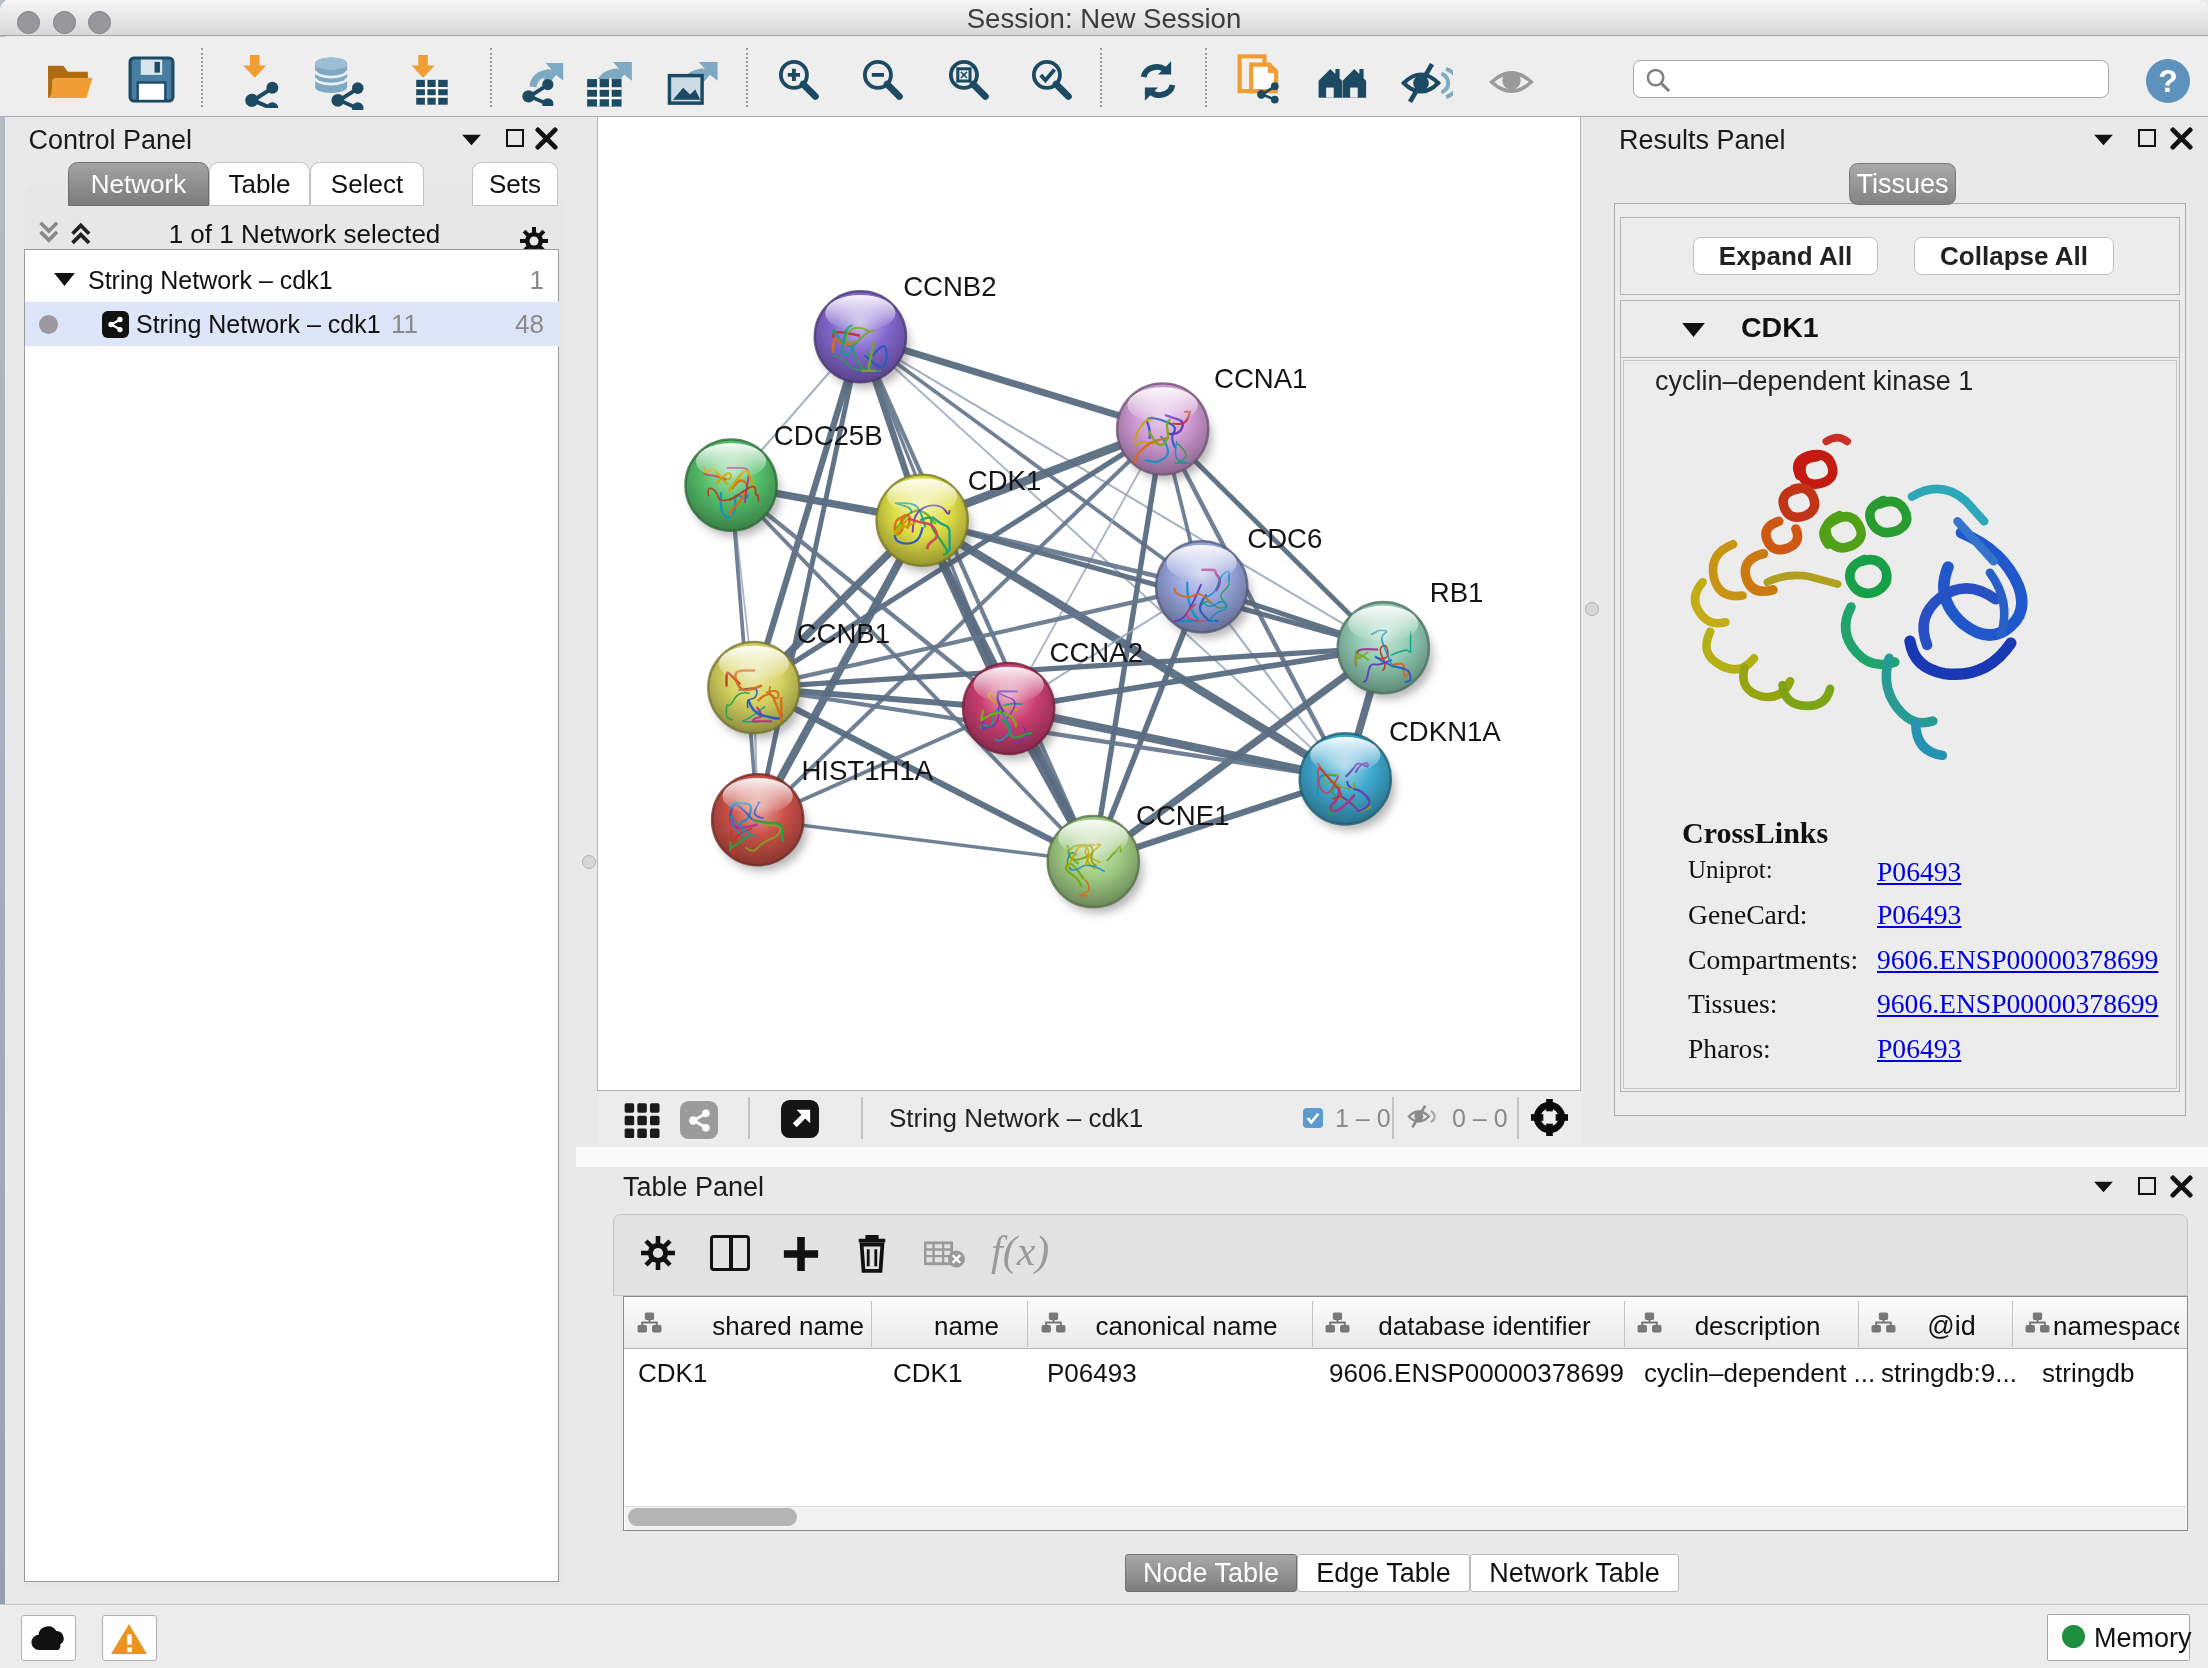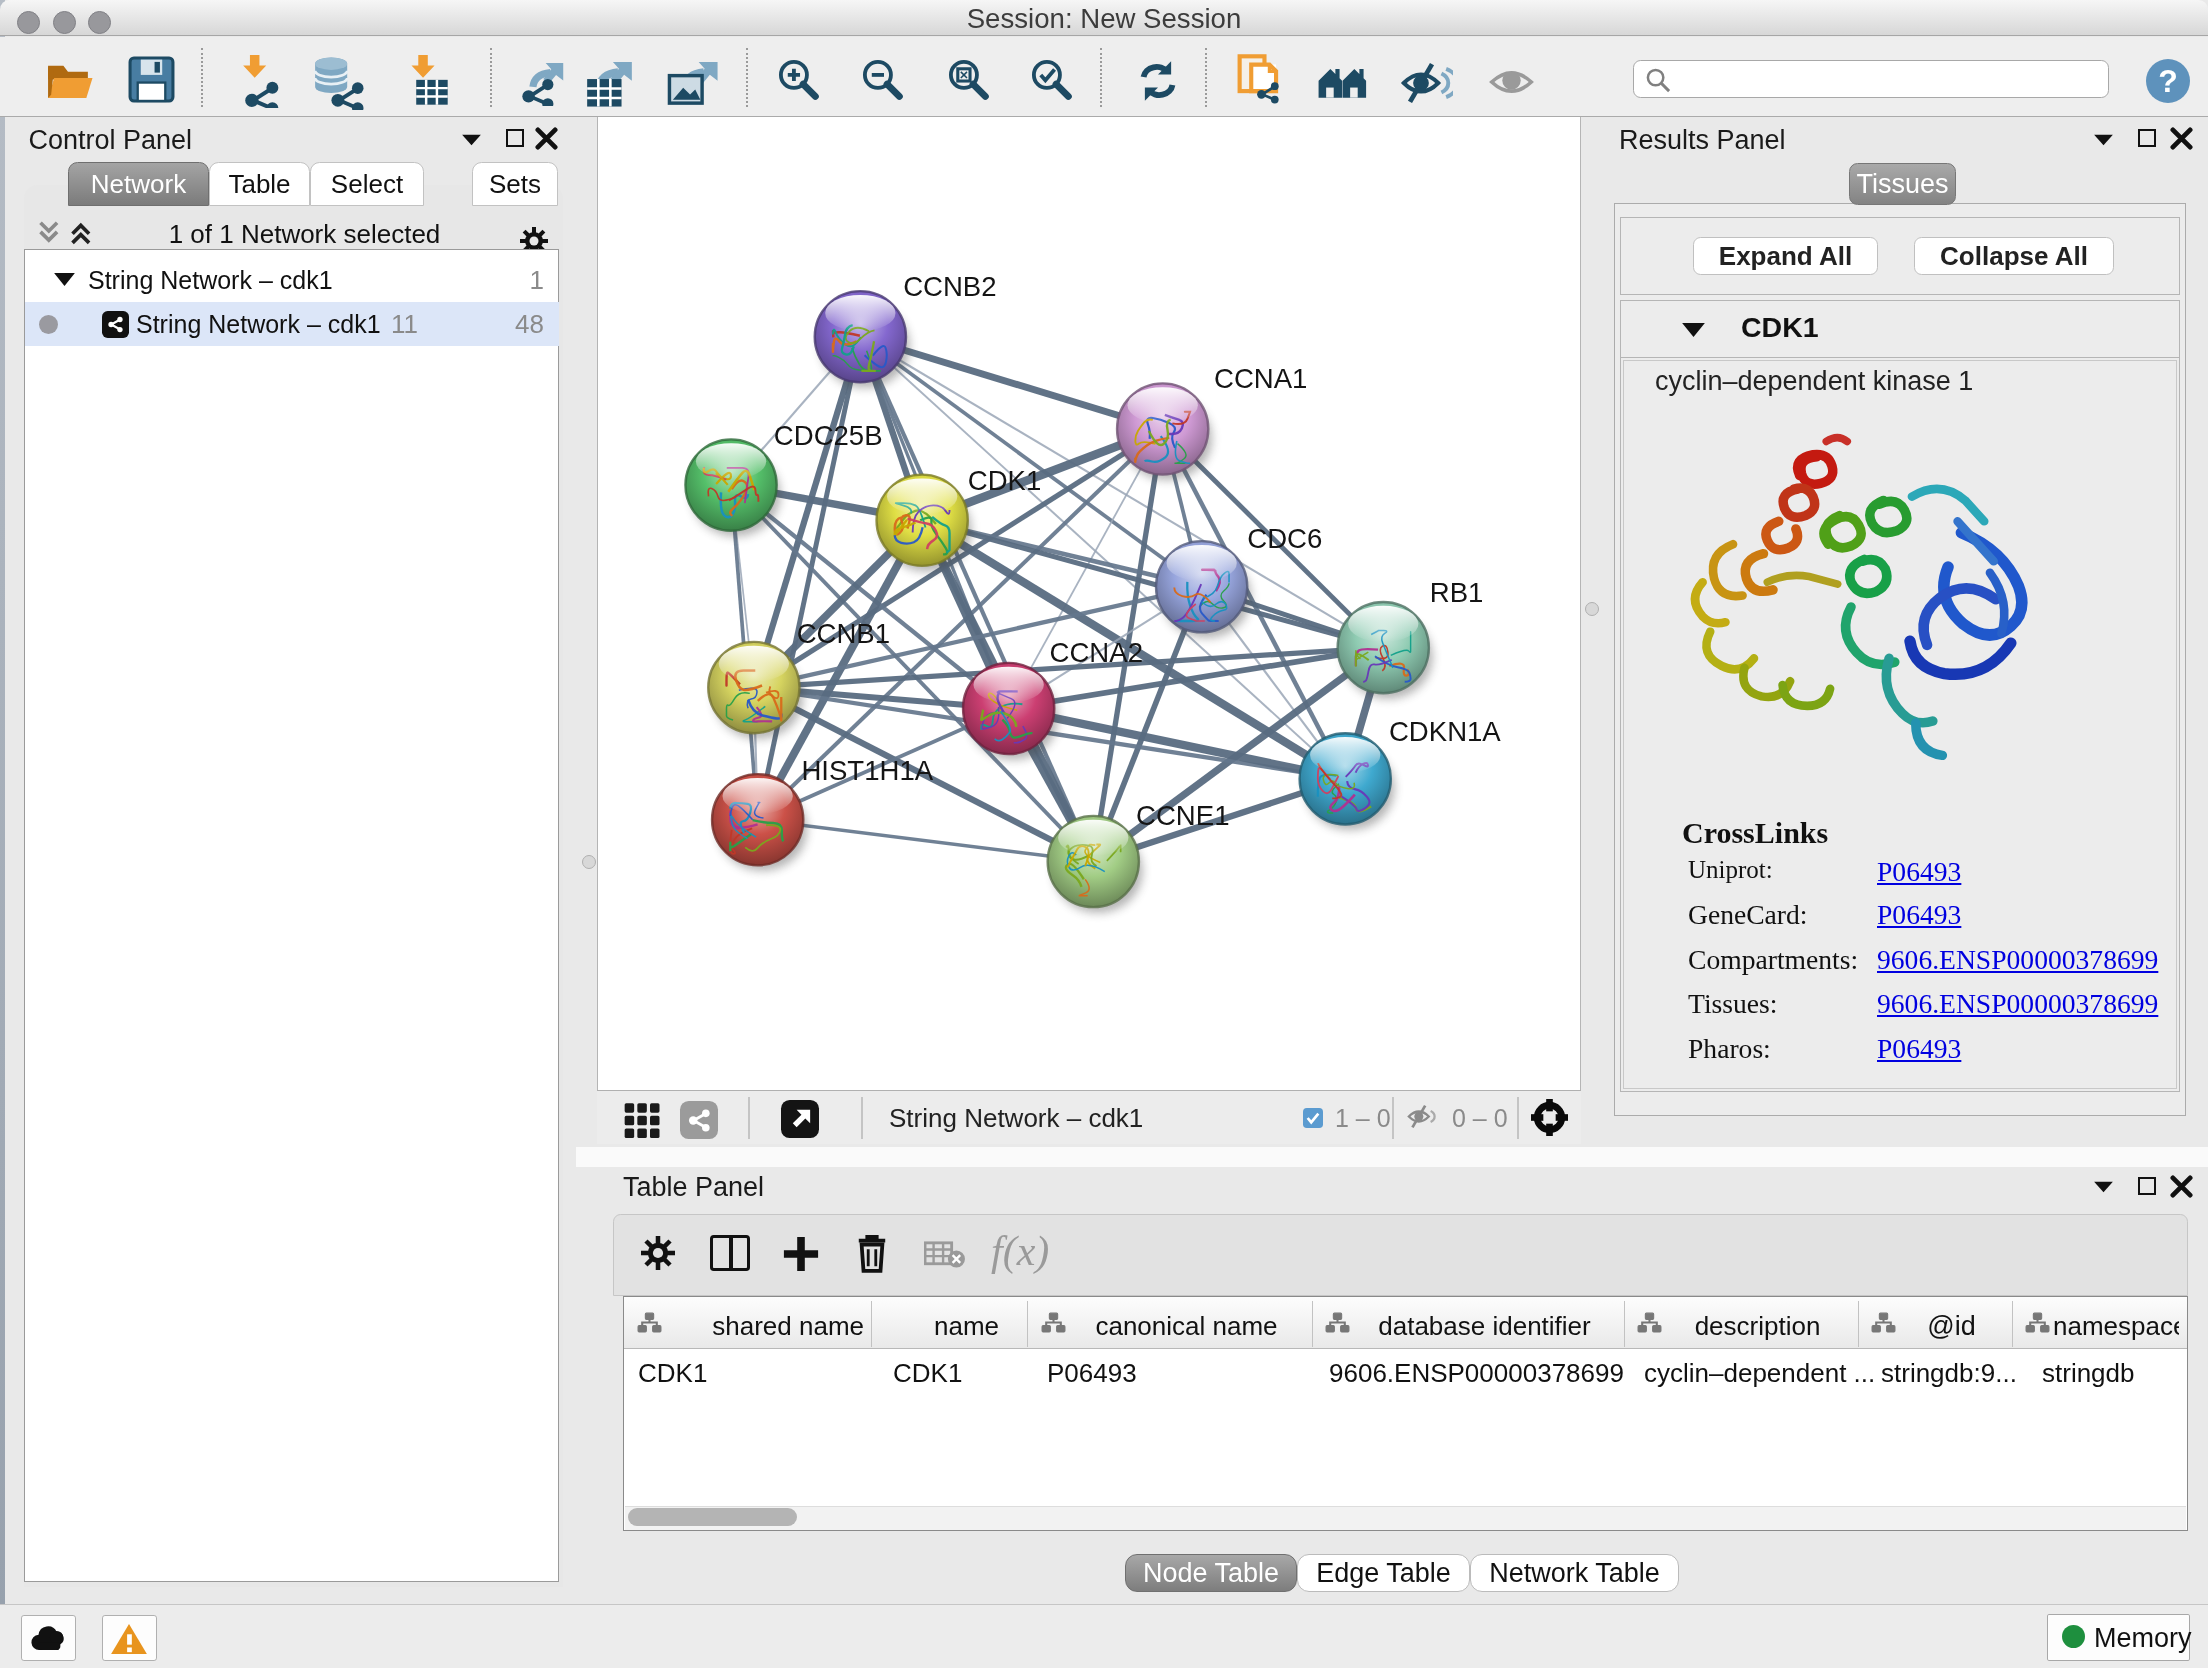--- a/index.html
+++ b/index.html
@@ -4,21 +4,21 @@
 html,body{width:2208px;height:1668px;overflow:hidden;background:#e9e9e9;
  font-family:"Liberation Sans",sans-serif;-webkit-font-smoothing:antialiased;}
 .abs{position:absolute;}
 .icon{position:absolute;}
 .vsep{position:absolute;width:0;border-left:2.9px dotted #9a9a9a;}
 .paneltitle{font-size:27px;color:#1a1a1a;}
 .tab{position:absolute;text-align:center;font-size:26px;color:#111;background:#fff;
  border:1px solid #c2c2c2;border-radius:9.5px 9.5px 0 0;line-height:42px;height:44px;}
 .tabsel{background:linear-gradient(#a4a4a4,#7b7b7b);color:#fff;border:1px solid #6f6f6f;}
 .btab{position:absolute;text-align:center;font-size:27px;color:#111;background:#fff;
- border:1px solid #bbb;border-radius:12px;line-height:36px;height:38px;}
+ border:1px solid #bbb;border-radius:3px;line-height:36px;height:38px;}
 .btabsel{background:linear-gradient(#a8a8a8,#7d7d7d);color:#fff;border:1px solid #707070;}
 .gray{color:#8a8a8a;}
 </style></head><body>
 <div class="abs" style="left:0;top:0;width:4.8px;height:1668px;background:linear-gradient(#b6bdc6,#96a0ac);"></div>
 <div class="abs" style="left:4.8px;top:0;width:2204px;height:1668px;background:#e9e9e9;"></div>
 <div class="abs" style="left:0;top:0;width:2208px;height:36px;background:linear-gradient(#f6f6f6,#d7d7d7);border-bottom:1px solid #a6a6a6;border-radius:9.5px 9.5px 0 0;"></div>
 <div class="abs" style="left:17px;top:10.5px;width:23px;height:23px;border-radius:50%;background:#98989c;border:1px solid #818186;"></div>
 <div class="abs" style="left:53px;top:10.5px;width:23px;height:23px;border-radius:50%;background:#98989c;border:1px solid #818186;"></div>
 <div class="abs" style="left:88px;top:10.5px;width:23px;height:23px;border-radius:50%;background:#98989c;border:1px solid #818186;"></div>
 <div class="abs" style="left:0;top:2.9px;width:2208px;text-align:center;font-size:27.6px;font-weight:400;color:#3c3c3c;">Session: New Session</div>

